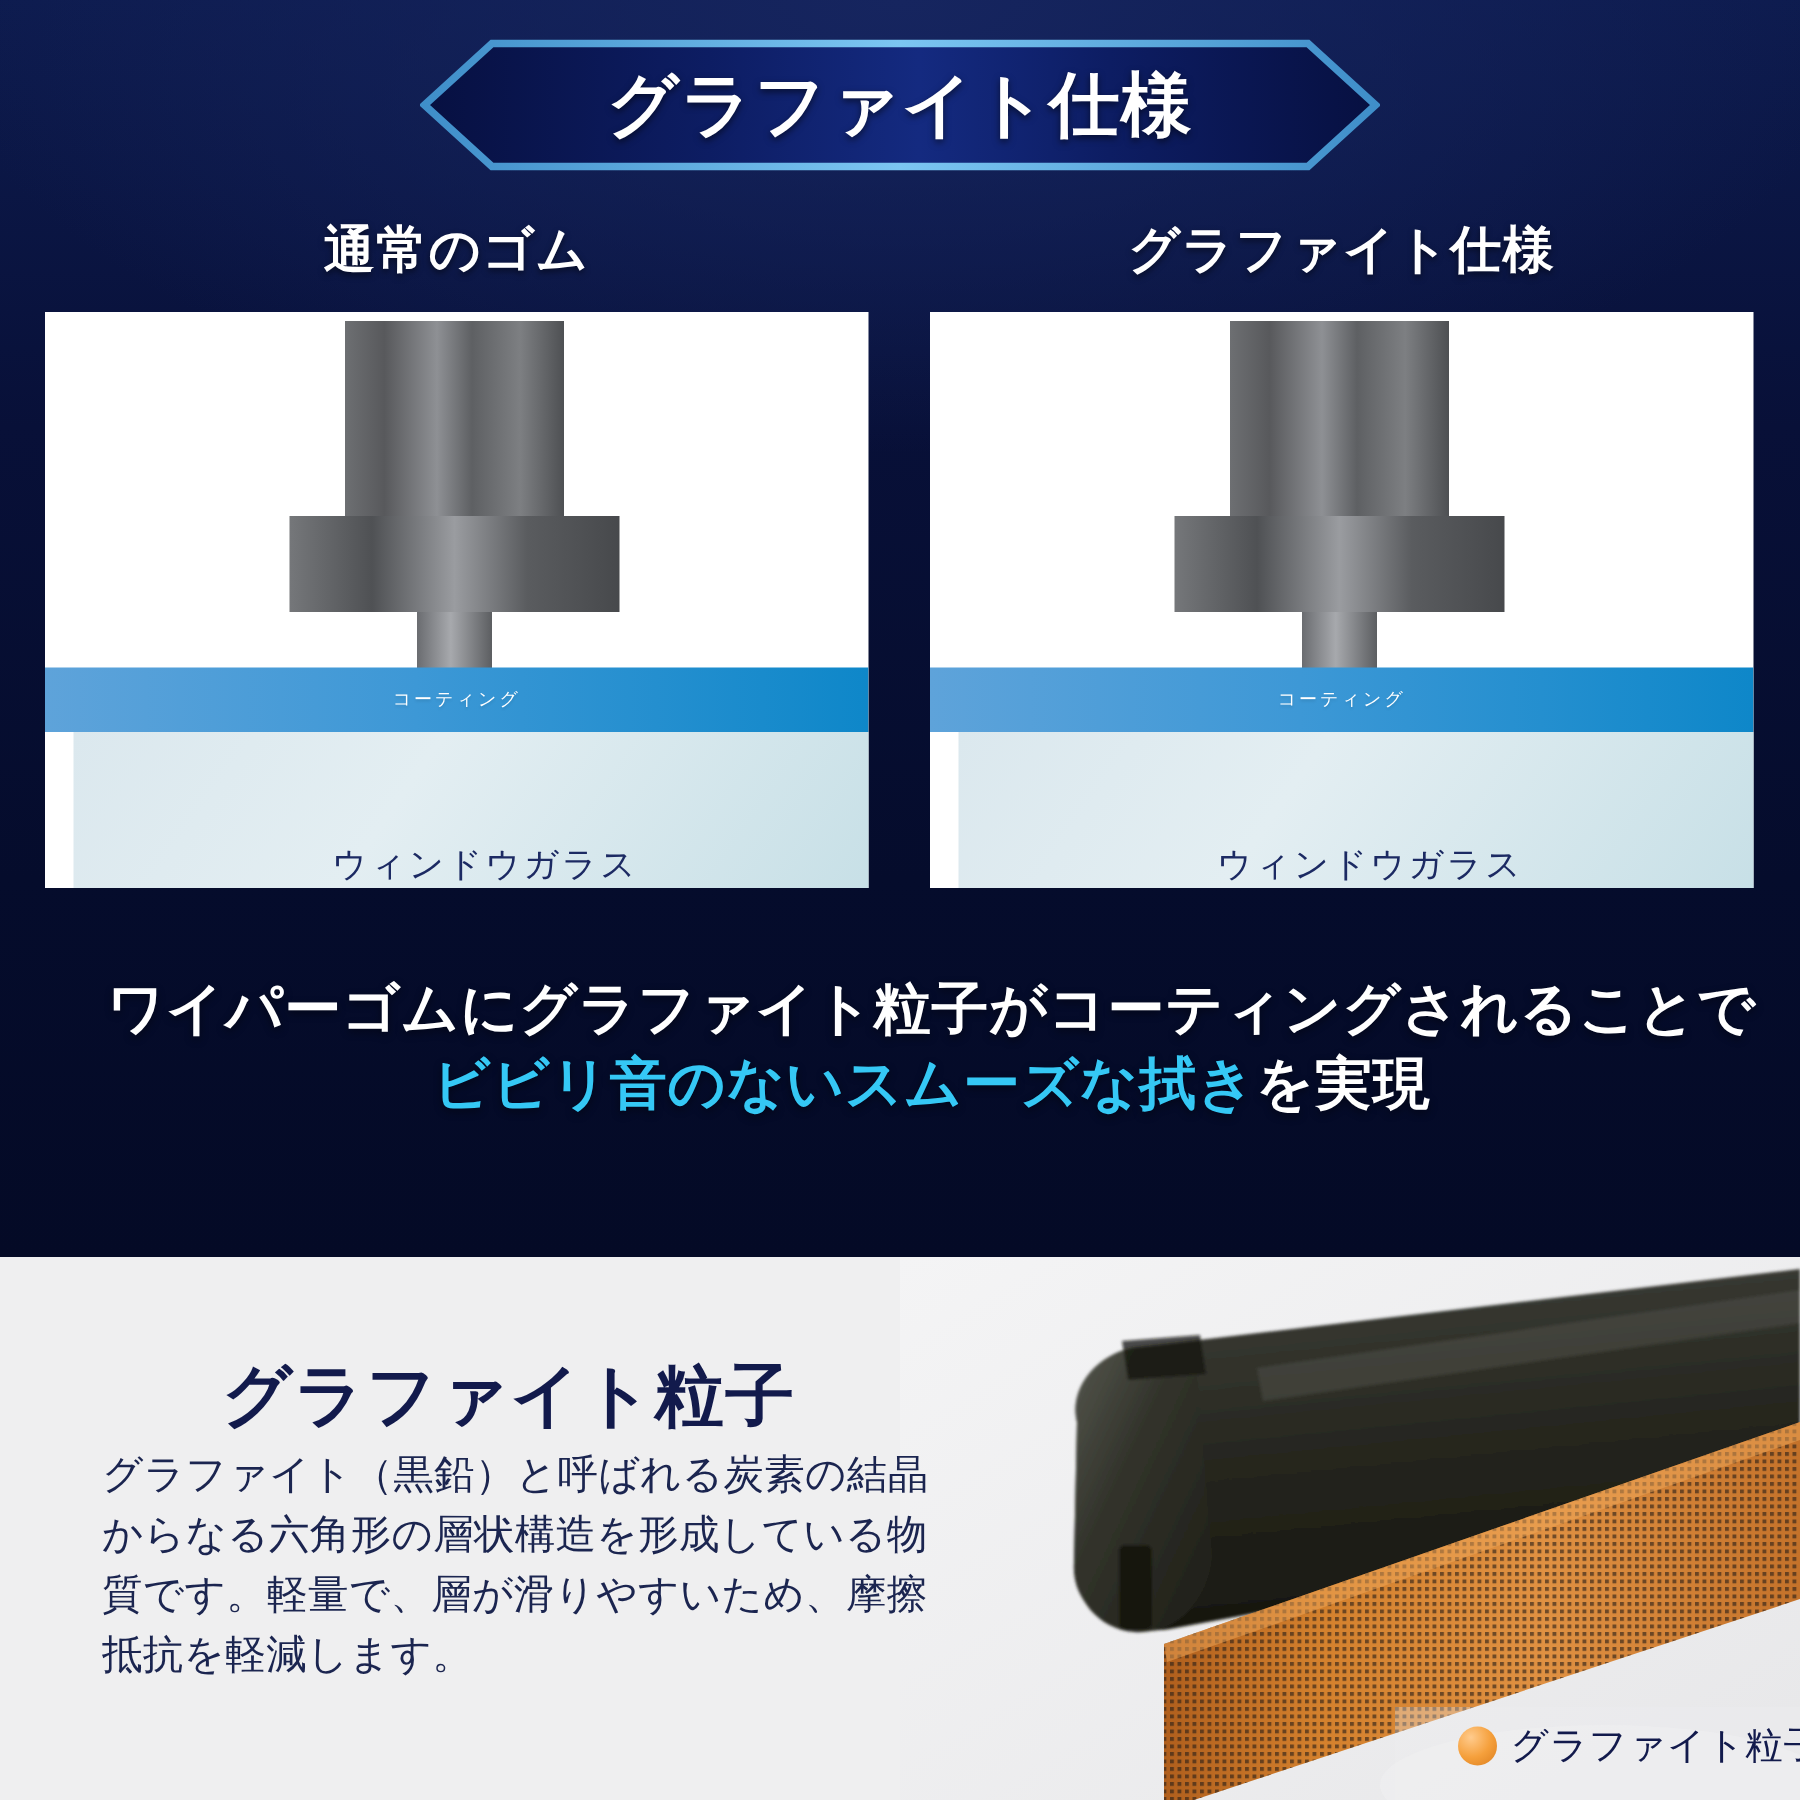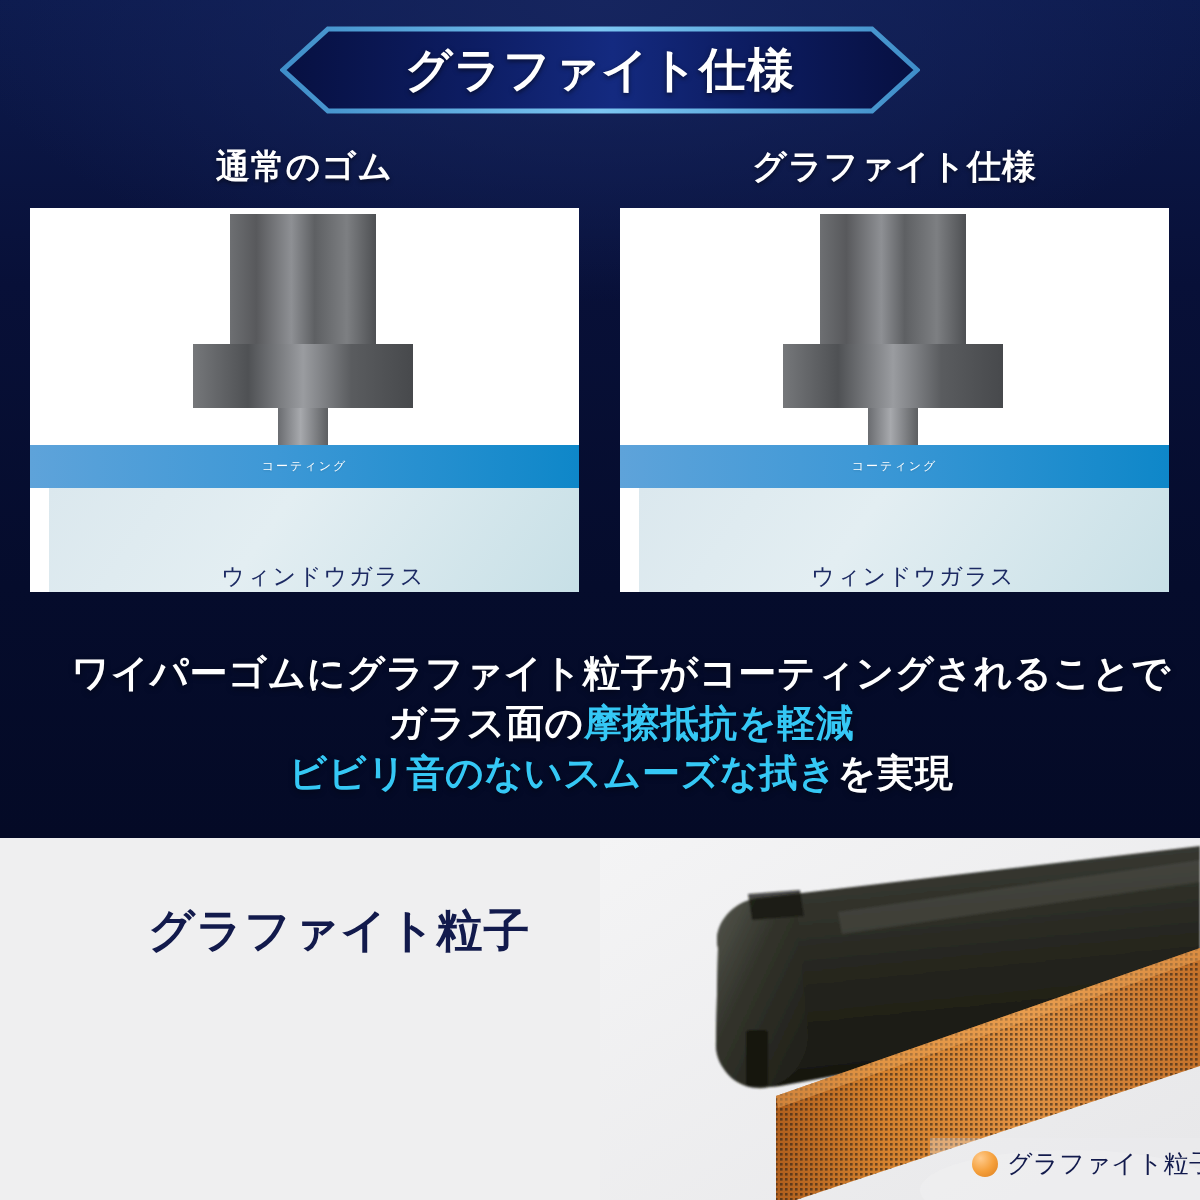--- a/index.html
+++ b/index.html
@@ -405,21 +405,20 @@
           <span>コーティング</span>
         </div>
         <div class="layer-glass">
           <span>ウィンドウガラス</span>
         </div>
       </div>
     </div>
 
     <div id="tagline">
       <span class="ln">ワイパーゴムにグラファイト粒子がコーティングされることで</span>
-      <span class="ln"><span>ガラス面の</span><span class="hl">摩擦抵抗を軽減</span></span>
       <span class="ln"><span class="hl">ビビリ音のないスムーズな拭き</span><span>を実現</span></span>
     </div>
   </div>
 
   <div id="bottom-section">
 
     <div id="photo">
       <svg viewBox="0 0 600 362" width="600" height="362">
         <defs>
           <linearGradient id="rubBody" x1="0" y1="0" x2="0.2" y2="1">
@@ -472,20 +471,21 @@
           <path d="M176,258 L600,110 L600,228 L196,362 L176,362 Z" fill="url(#mesh)"></path>
           <path d="M176,258 L600,110 L600,122 L178,270 Z" fill="#f0a85a" opacity="0.5"></path>
         </g>
 
         <path d="M330,300 L600,300 L600,362 L330,362 Z" fill="#efeff0" opacity="0.35"></path>
         <ellipse cx="470" cy="352" rx="150" ry="40" fill="#efeff0" opacity="0.72"></ellipse>
       </svg>
     </div>
 
     <div id="bottom-title">グラファイト粒子</div>
+    <div id="bottom-body">グラファイト（黒鉛）と呼ばれる炭素の結晶からなる六角形の層状構造を形成している物質です。軽量で、層が滑りやすいため、摩擦抵抗を軽減します。</div>
   </div>
 
   <div id="bottom-legend">
     <span class="dot"></span>
     <span class="txt">グラファイト粒子</span>
   </div>
 
 </div>
 
 </body></html>

